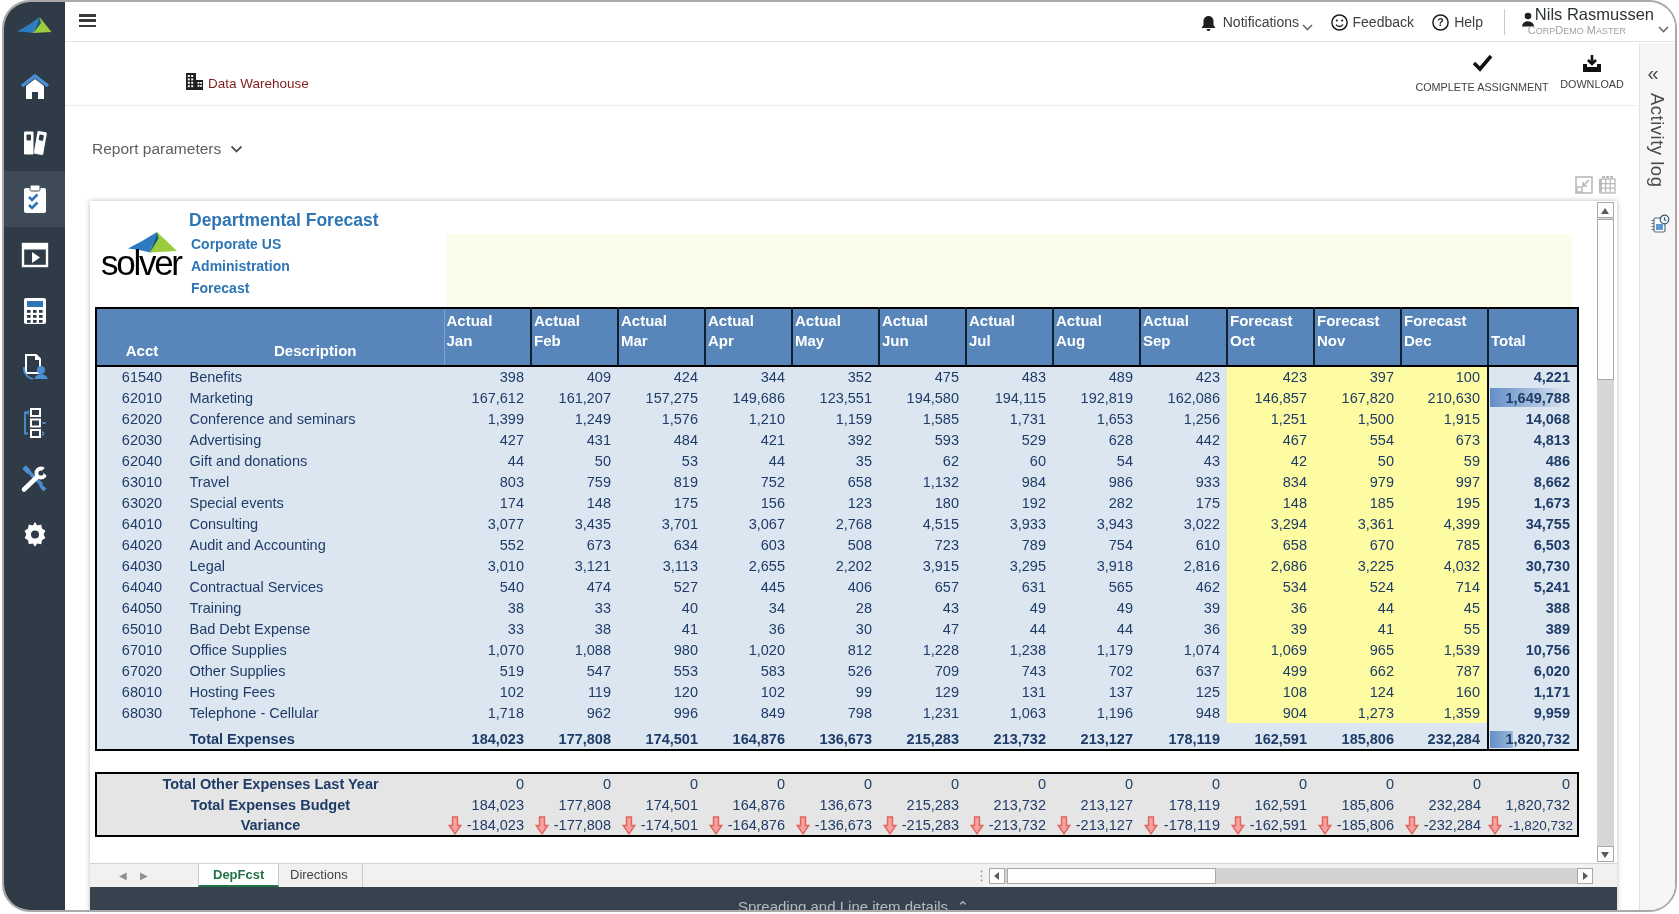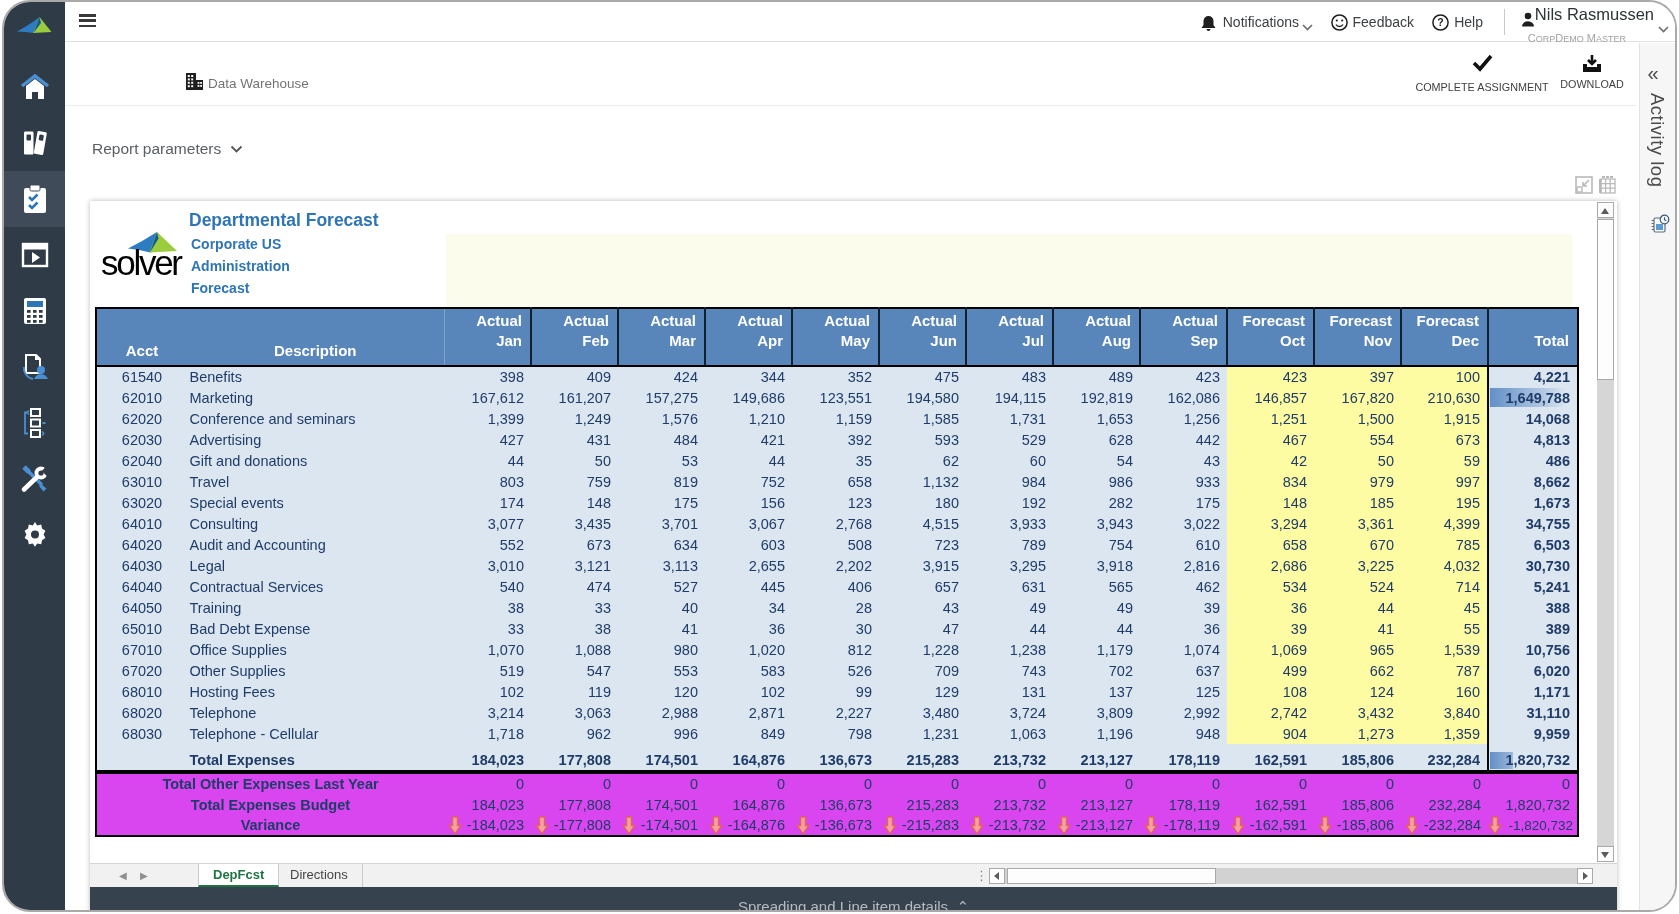--- a/index.html
+++ b/index.html
@@ -13,21 +13,21 @@
 
 #hdr { position:absolute; left:61px; top:0; right:0; height:40px; background:#fff; border-bottom:1px solid #e2e2e2; }
 .burger { position:absolute; left:14px; top:12px; width:17px; height:14px; }
 .burger div { height:2.5px; background:#3a3a3a; margin-bottom:2.9px; }
 .crumbs { position:absolute; left:51px; top:10px; font-size:16.5px; color:#52585a; letter-spacing:.2px; }
 .crumbs .sep { color:#2175d9; margin:0 14px; font-size:15px; }
 .hright { position:absolute; right:0; top:0; height:40px; font-size:14px; color:#3c4043; }
 .hitem { position:absolute; top:12px; }
 
 #dwrow { position:absolute; left:61px; top:41px; right:39px; height:63px; border-bottom:1px solid #ececec; background:#fff; }
-.dwlab { position:absolute; left:143px; top:33px; font-size:13.5px; color:#737373; }
+.dwlab { position:absolute; left:143px; top:33px; font-size:13.5px; color:#7f1d1d; }
 .abtn { position:absolute; text-align:center; font-size:10.8px; color:#3f3f3f; letter-spacing:0; }
 
 .rparams { position:absolute; left:88px; top:138px; font-size:15.5px; color:#5b6064; }
 
 .sheeticons { position:absolute; left:1571px; top:174px; width:50px; height:18px; white-space:nowrap; }
 
 #apanel { position:absolute; right:0; top:41px; width:36.5px; bottom:0; background:#f6f6f6; border-left:1px solid #e3e3e3; }
 #apanel .laquo { position:absolute; top:19px; left:8px; font-size:20px; color:#4a4a4a; }
 #apanel .vtext { position:absolute; top:50px; left:6px; font-size:18.5px; color:#4a4a4a; writing-mode:vertical-rl; letter-spacing:.5px; }
 #apanel .aicon { position:absolute; top:171px; left:10px; }
@@ -37,37 +37,37 @@
 .stitle { position:absolute; left:99px; top:9px; font-size:17.5px; font-weight:bold; color:#2e75b6; }
 .ssub { position:absolute; left:101px; font-size:14px; font-weight:bold; color:#2e75b6; }
 .yellowband { position:absolute; left:356px; top:33px; width:1126px; height:74px; background:#fbfcec; }
 
 #tbl1 { position:absolute; left:5px; top:106px; border-collapse:collapse; table-layout:fixed; font-size:14.5px; color:#1f3c68; }
 #tbl1 col.c-ac { width:91px; } #tbl1 col.c-de { width:257px; } #tbl1 col.c-m { width:87px; } #tbl1 col.c-t { width:90px; }
 #tbl1 { border:2.5px solid #000; }
 #tbl1 th { background:#5885ba; color:#fff; font-weight:bold; font-size:15px; vertical-align:bottom; padding:2px 8px 4px 2px; height:49px; border-right:2.5px solid #10202f; border-bottom:2.5px solid #000; line-height:20px; }
 #tbl1 th.noline { border-right:none; }
 #tbl1 th.lite { border-right:1.5px solid #7fa3cc; }
-#tbl1 th.hl { text-align:right; padding-bottom:14px; }
+#tbl1 th.hl { text-align:left; padding-bottom:14px; }
 #tbl1 th:last-child { border-right:none; }
 #tbl1 td { height:21px; padding:0; background:#dce6f1; white-space:nowrap; overflow:hidden; }
 #tbl1 .ac { text-align:center; }
 #tbl1 .de { padding-left:2.5px; }
 #tbl1 .nm { text-align:right; padding-right:7px; }
 #tbl1 .yel { background:#fdfca2; }
 #tbl1 .tc { font-weight:bold; border-left:2px solid #0a0a0a; }
 #tbl1 .bd { font-weight:bold; }
 #tbl1 .sprow td { height:6px; }
 
 #tbl1 .bar1 { background-image:linear-gradient(to right,#638fc7,#b8cce4 75%,#dce6f1); background-repeat:no-repeat; background-size:86% 19px; background-position:1px 1px; }
 #tbl1 .bar2 { background-image:linear-gradient(to right,#638fc7,#9ab7da); background-repeat:no-repeat; background-size:26% 17px; background-position:1px 2px; }
 
 #tbl2 { position:absolute; left:5px; top:571px; border-collapse:collapse; table-layout:fixed; font-size:14.5px; color:#1f3c68; border:2.5px solid #000; }
 #tbl2 col.c-ac { width:91px; } #tbl2 col.c-de { width:257px; } #tbl2 col.c-m { width:87px; } #tbl2 col.c-t { width:90px; }
-#tbl2 td { height:21px; padding:0; background:#d946ef; white-space:nowrap; }
+#tbl2 td { height:21px; padding:0; background:#e5e5e5; white-space:nowrap; }
 #tbl2 .lb { font-weight:bold; text-align:center; }
 #tbl2 .nm2 { text-align:right; padding-right:7px; }
 #tbl2 .vr { position:relative; }
 #tbl2 .arr { position:absolute; left:4px; top:1px; }
 #tbl2 .vt { font-size:13.5px; padding-right:4px; }
 #tbl2 .vt .arr { left:0px; }
 
 .vsb { position:absolute; right:3px; top:1px; width:17px; height:660px; background:#d6d6d6; }
 .vsb .up, .vsb .dn { position:absolute; left:0px; width:17px; height:16px; background:#fdfdfd; border:1px solid #a9a9a9; }
 .vsb .up { top:0; } .vsb .dn { bottom:0; }
@@ -208,21 +208,21 @@
             <circle cx="8.5" cy="8.5" r="7.6" fill="none" stroke="#1f1f1f" stroke-width="1.5"></circle>
             <text x="8.5" y="12.3" text-anchor="middle" font-size="10.5" font-weight="bold" fill="#1f1f1f" font-family="Liberation Sans">?</text>
           </svg></div>
       <div class="hitem" style="right:192px">Help</div>
       <div class="hitem" style="right:170px;top:7px;height:26px;border-left:1px solid #c9c9c9"></div>
       <div class="hitem" style="right:140px;top:10px"><svg width="14" height="15" viewBox="0 0 14 15">
             <circle cx="7" cy="4" r="3.3" fill="#1f1f1f"></circle>
             <path d="M1 14.5 a6 5.2 0 0 1 12 0 Z" fill="#1f1f1f"></path>
           </svg></div>
       <div class="hitem" style="right:21px;top:3px;font-size:16.5px;color:#2e3436;white-space:nowrap">Nils Rasmussen</div>
-      <div class="hitem" style="right:49px;top:30px;font-size:11px;color:#a2a2a2;letter-spacing:0;white-space:nowrap">C<span style="font-size:9px">ORP</span>D<span style="font-size:9px">EMO</span> M<span style="font-size:9px">ASTER</span></div>
+      <div class="hitem" style="right:49px;top:22px;font-size:11px;color:#a2a2a2;letter-spacing:0;white-space:nowrap">C<span style="font-size:9px">ORP</span>D<span style="font-size:9px">EMO</span> M<span style="font-size:9px">ASTER</span></div>
       <div class="hitem" style="right:6px;top:18px"><svg width="11" height="7" viewBox="0 0 11 7">
             <path d="M1 1 l4.5 4.5 L10 1" fill="none" stroke="#6b6b6b" stroke-width="1.6"></path>
           </svg></div>
     </div>
   </div>
 
   <div id="dwrow">
     <svg style="position:absolute;left:120px;top:29px" width="19" height="19" viewBox="0 0 19 19">
       <rect x="1" y="1" width="10" height="17" fill="#1f1f1f"></rect>
       <g fill="#fff">
@@ -613,37 +613,20 @@
             <td class="nm">129</td>
             <td class="nm">131</td>
             <td class="nm">137</td>
             <td class="nm">125</td>
             <td class="nm yel">108</td>
             <td class="nm yel">124</td>
             <td class="nm yel">160</td>
             <td class="nm tc">1,171</td>
           </tr>
 <tr>
-            <td class="ac">68020</td>
-            <td class="de">Telephone</td>
-            <td class="nm">3,214</td>
-            <td class="nm">3,063</td>
-            <td class="nm">2,988</td>
-            <td class="nm">2,871</td>
-            <td class="nm">2,227</td>
-            <td class="nm">3,480</td>
-            <td class="nm">3,724</td>
-            <td class="nm">3,809</td>
-            <td class="nm">2,992</td>
-            <td class="nm yel">2,742</td>
-            <td class="nm yel">3,432</td>
-            <td class="nm yel">3,840</td>
-            <td class="nm tc">31,110</td>
-          </tr>
-<tr>
             <td class="ac">68030</td>
             <td class="de">Telephone - Cellular</td>
             <td class="nm">1,718</td>
             <td class="nm">962</td>
             <td class="nm">996</td>
             <td class="nm">849</td>
             <td class="nm">798</td>
             <td class="nm">1,231</td>
             <td class="nm">1,063</td>
             <td class="nm">1,196</td>

